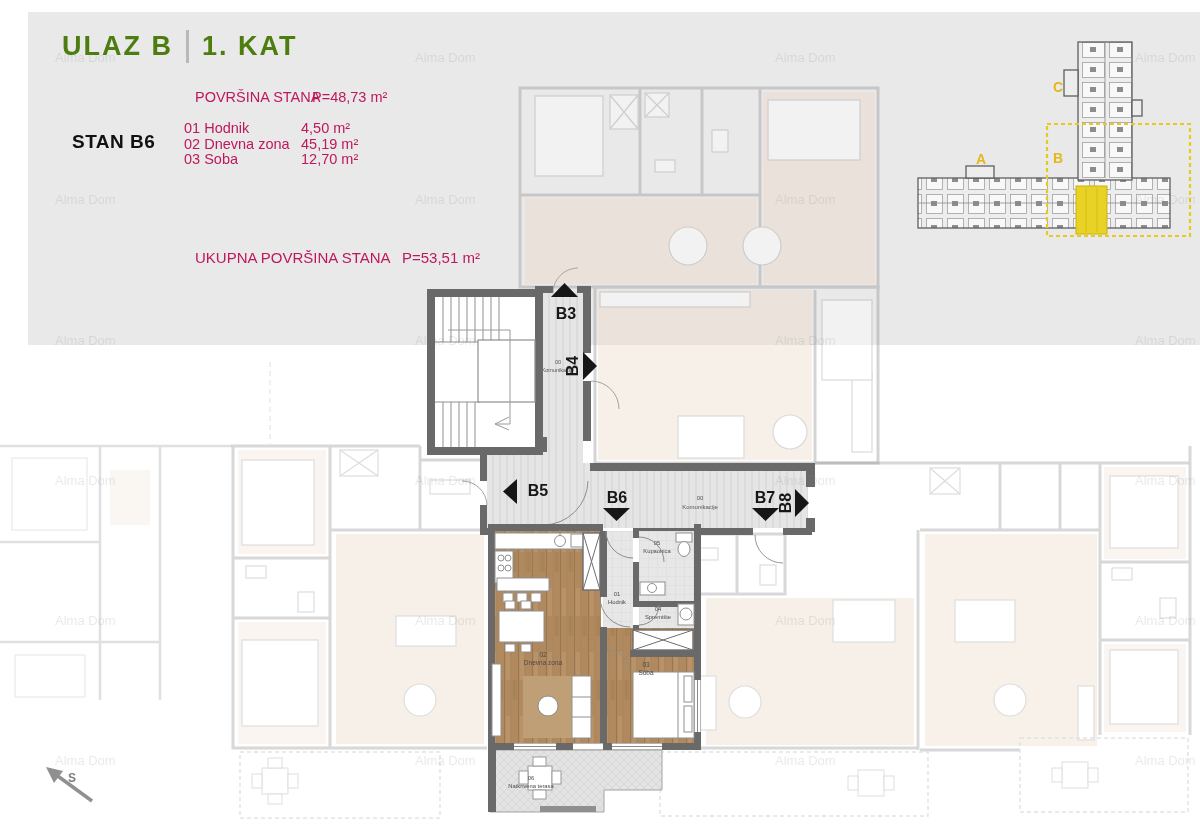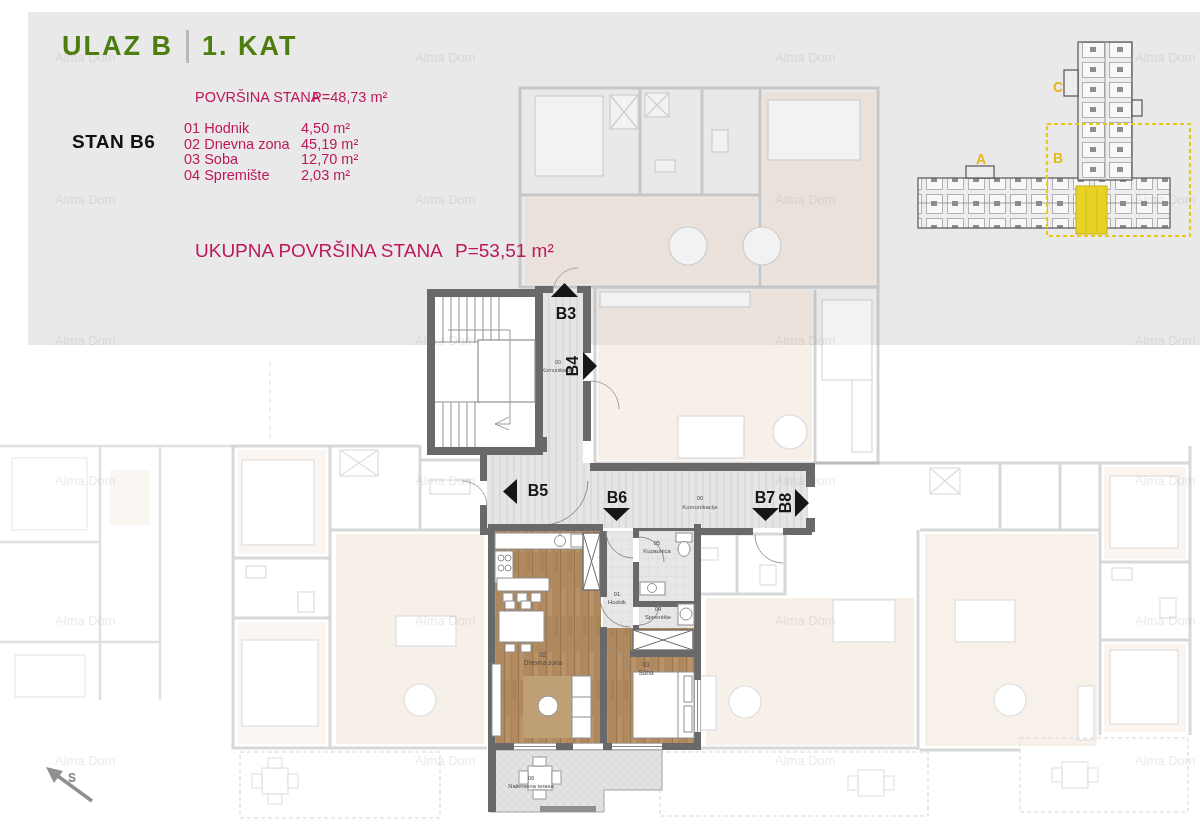--- a/index.html
+++ b/index.html
@@ -14,21 +14,21 @@
   #title{left:62px;top:30px;display:flex;align-items:center;gap:13px;
          font-size:27px;font-weight:bold;letter-spacing:2px;color:#4d7c0f;}
   #title .bar{width:3px;height:33px;background:#b9b9b9;}
   #stan{left:72px;top:88px;font-size:19px;font-weight:bold;letter-spacing:.5px;color:#111;margin-top:43px;}
   .info{font-size:14.5px;color:#be185d;}
   #area-line{left:195px;top:89px;width:420px;}
   .val{position:absolute;left:117px;top:0;}
   #room-list{left:184px;top:120px;width:420px;}
   .rrow{position:relative;height:15.6px;}
   #terr-line{left:195px;top:207px;width:520px;}
-  #total-line{left:195px;top:240px;width:520px;font-size:19px;}
+  #total-line{left:195px;top:249px;width:520px;font-size:15px;}
   #total-line .tv{margin-left:8px;}
 </style>
 </head>
 <body>
 
 <div id="stage">
 
   <div id="panel" class="abs"></div>
 
   <svg id="plan-svg" class="abs" viewBox="0 0 1200 831">
@@ -476,25 +476,20 @@
     <div class="rrow">
       <span>02</span>
       <span>Dnevna zona</span>
       <span class="val">45,19 m²</span>
     </div>
     <div class="rrow">
       <span>03</span>
       <span>Soba</span>
       <span class="val">12,70 m²</span>
     </div>
-    <div class="rrow">
-      <span>04</span>
-      <span>Spremište</span>
-      <span class="val">2,03 m²</span>
-    </div>
   </div>
 
 
   <div id="total-line" class="abs info">
     <span>UKUPNA POVRŠINA STANA</span>
     <span class="tv">P=53,51 m²</span>
   </div>
 
 </div>
 

